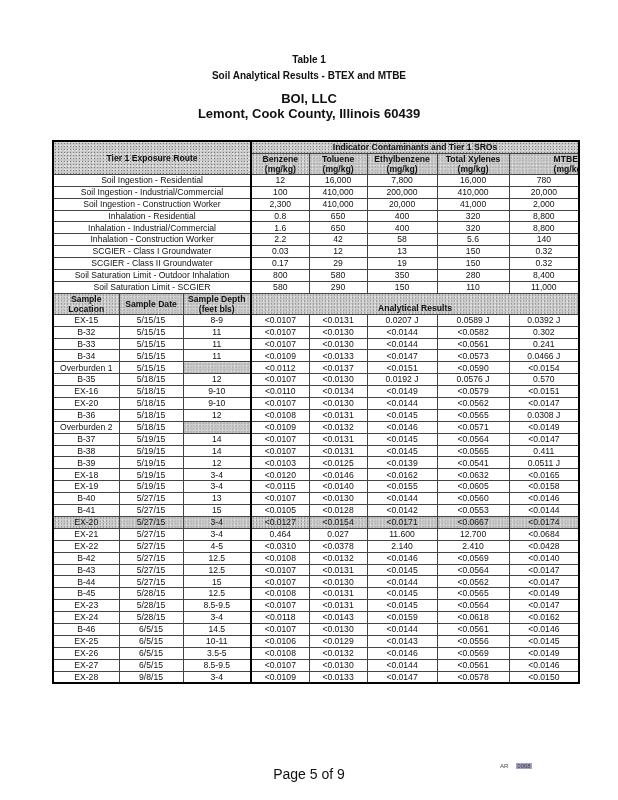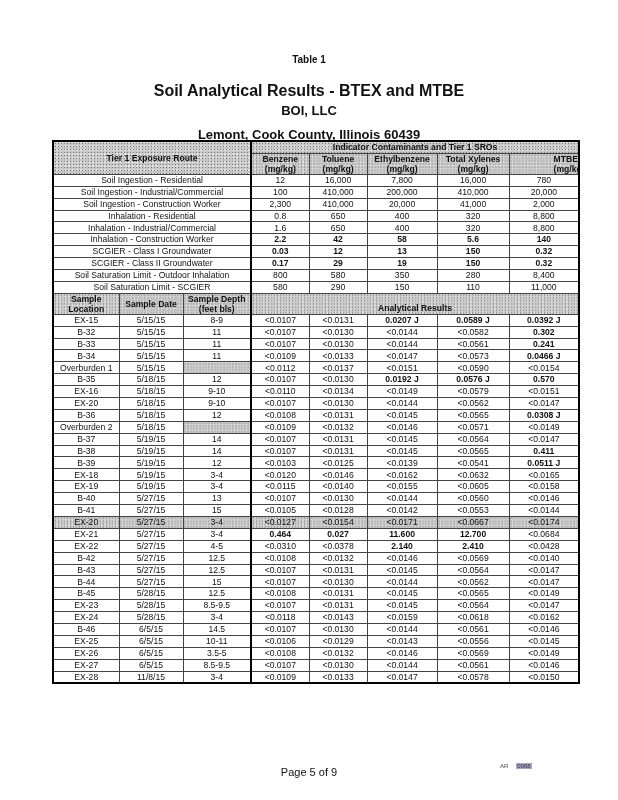--- a/index.html
+++ b/index.html
@@ -1,47 +1,47 @@
 <!DOCTYPE html>
 <html><head>
 <meta charset="utf-8">
 <style>
   html, body { margin:0; padding:0; background:#ffffff; }
   body { width:618px; height:800px; position:relative; overflow:hidden;
          font-family:"Liberation Sans", sans-serif; color:#111; }
   .titles { position:absolute; left:0; top:54px; width:618px; text-align:center; }
   .t1 { font-size:10px; font-weight:bold; height:12px; }
-  .t2 { font-size:16px; font-weight:bold; margin-top:16px; height:12px;text-align:center; }
+  .t2 { font-size:10px; font-weight:bold; margin-top:4px; height:12px;text-align:center; }
   .t3 { font-size:13px; font-weight:bold; margin-top:11px; line-height:12px; }
   table.main { position:absolute; left:52px; top:140px; width:526px;
          border-collapse:collapse; border:2px solid #000; font-size:8.6px; table-layout:fixed; }
   table.main td { border:1px solid #444; padding:0 2px; height:10.9px; line-height:10.6px;
          text-align:center; white-space:nowrap; overflow:hidden; }
   td.left { text-align:center; }
   .shade { background-color:#c8c8c8;
      background-image:
        radial-gradient(#777 0.6px, transparent 0.8px),
        radial-gradient(#fff 0.6px, transparent 0.8px);
      background-size:3px 3px, 4px 4px; background-position:0 0, 1px 2px; }
   .hdr { font-weight:bold; }
   .thick-top td { border-top:2px solid #000; }
   .thick-right { border-right:2px solid #000 !important; }
-  .bold { font-weight:bold; }
-  .footer { position:absolute; top:766px; left:0; width:618px; text-align:center; font-size:11px; }
+  .bold { font-weight:normal; }
+  .footer { position:absolute; top:766px; left:0; width:618px; text-align:center; font-size:14px; }
   .stamp { position:absolute; top:763px; left:500px; font-size:6px; color:#445; }
   .stamp .code { display:inline-block; margin-left:8px; background:#a9a4c0; color:#334; padding:0 1px; }
 </style>
 </head>
 <body>
 
 <div class="titles">
   <div class="t1">Table 1</div>
   <div class="t2">Soil Analytical Results - BTEX and MTBE</div>
   <div class="t3">BOI, LLC</div>
-  <div class="t3" style="margin-top:12px">Lemont, Cook County, Illinois 60439</div>
+  <div class="t3" style="margin-top:3px">Lemont, Cook County, Illinois 60439</div>
 </div>
 
 <table class="main">
   <colgroup>
     <col style="width:66px">
       <col style="width:64px">
       <col style="width:68px">
     <col style="width:58px">
       <col style="width:58px">
       <col style="width:70px">
@@ -458,21 +458,21 @@
         <td>6/5/15</td>
         <td class="thick-right">8.5-9.5</td>
         <td>&lt;0.0107</td>
         <td>&lt;0.0130</td>
         <td>&lt;0.0144</td>
         <td>&lt;0.0561</td>
         <td>&lt;0.0146</td>
       </tr>
       <tr>
         <td>EX-28</td>
-        <td>11/8/15</td>
+        <td>9/8/15</td>
         <td class="thick-right">3-4</td>
         <td>&lt;0.0109</td>
         <td>&lt;0.0133</td>
         <td>&lt;0.0147</td>
         <td>&lt;0.0578</td>
         <td>&lt;0.0150</td>
       </tr>
     </tbody>
 </table>
 

